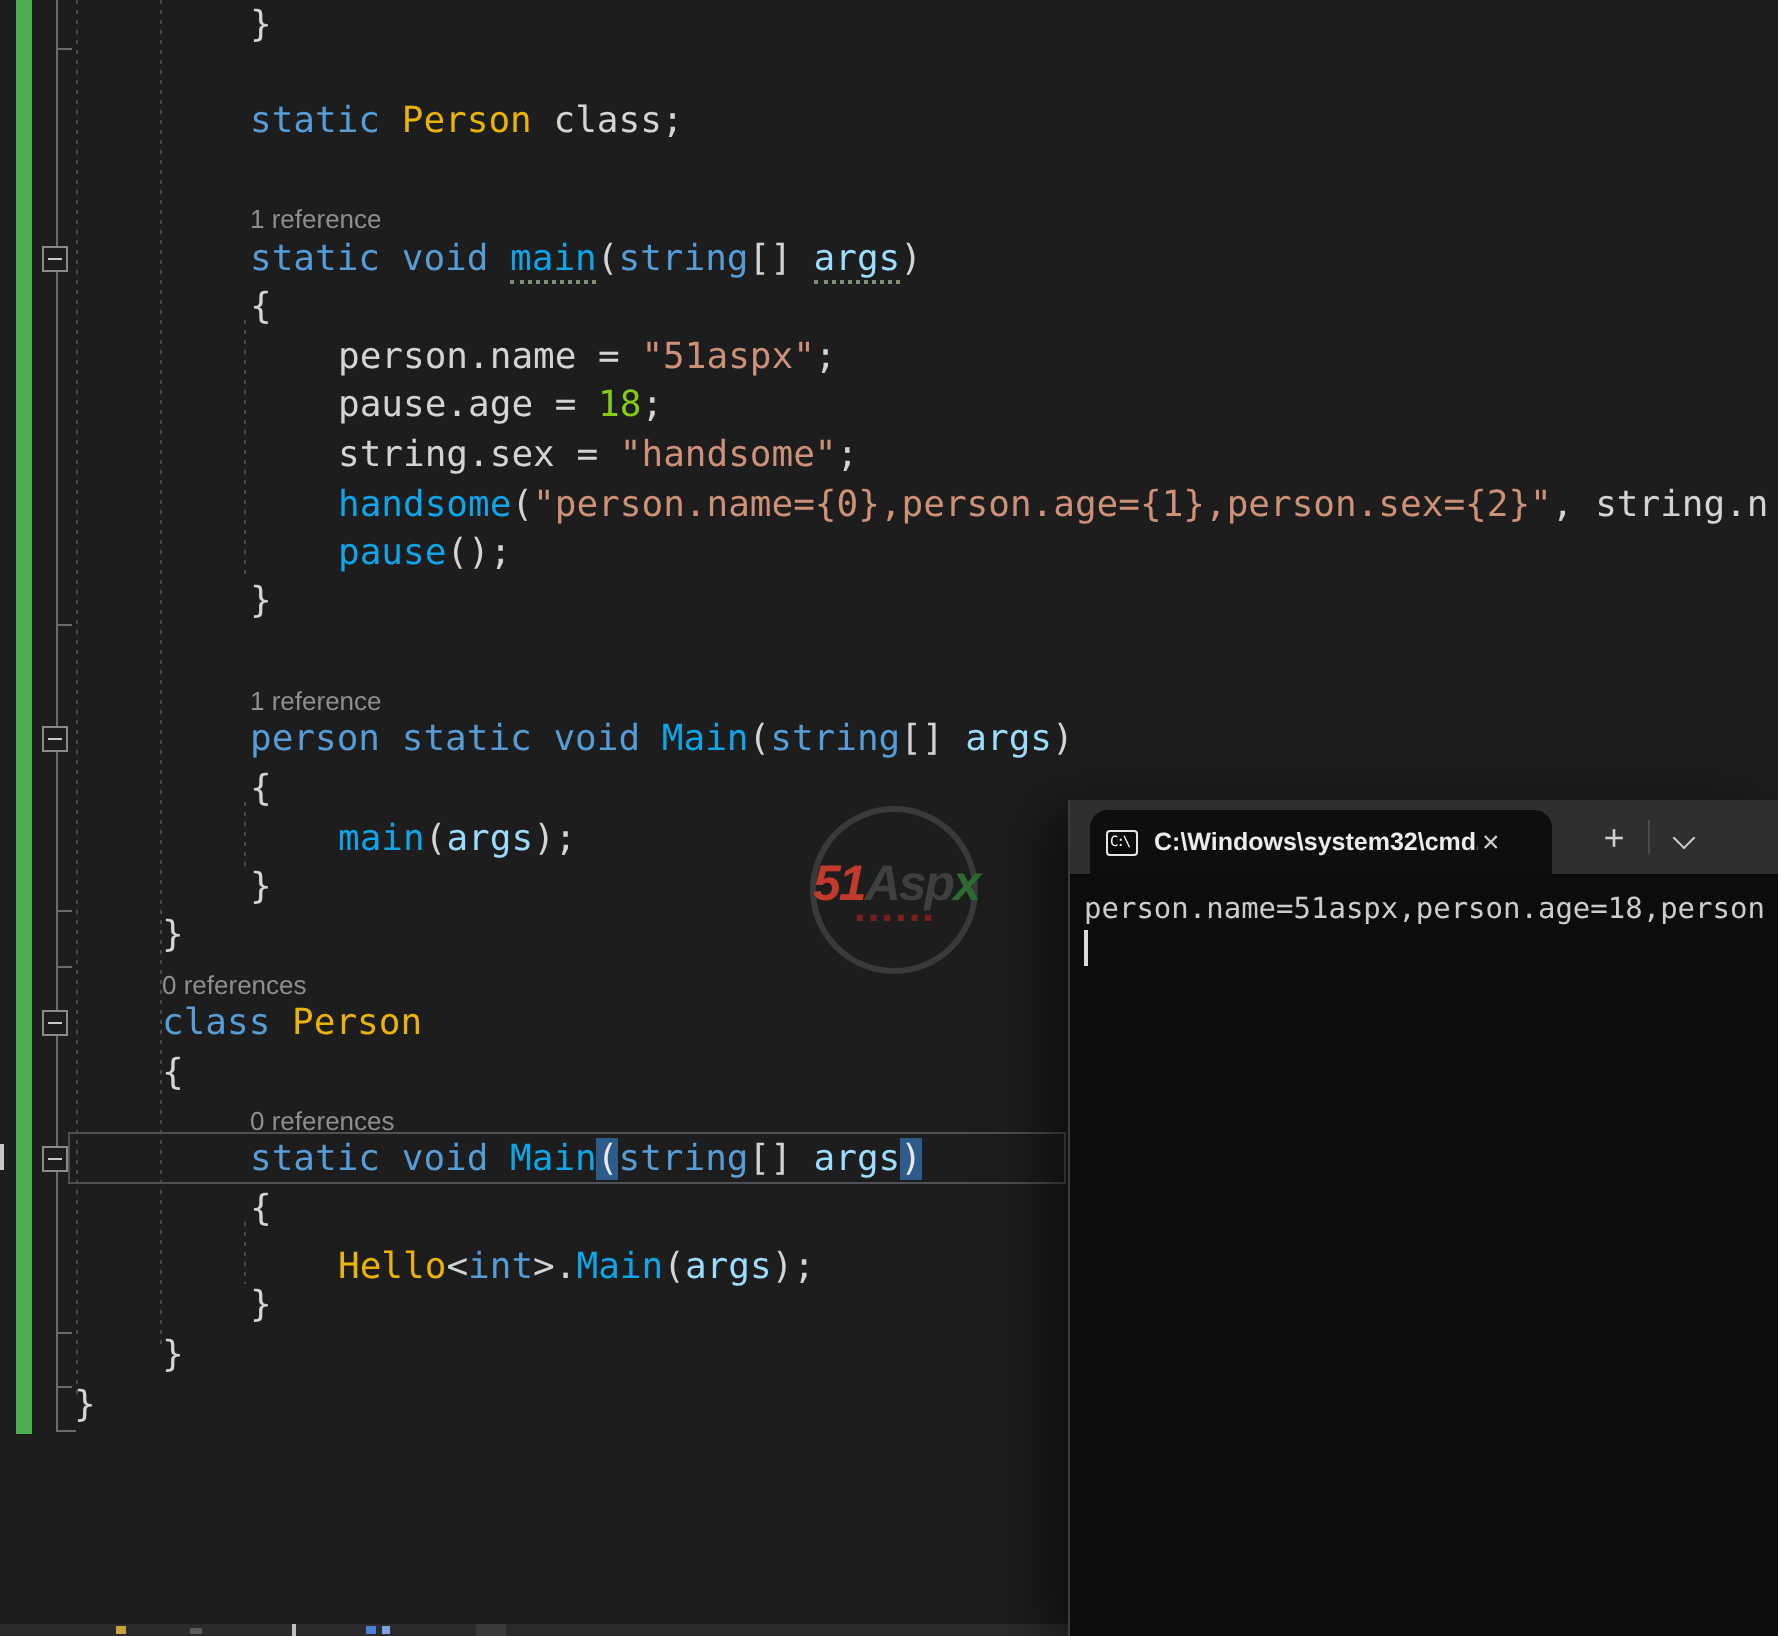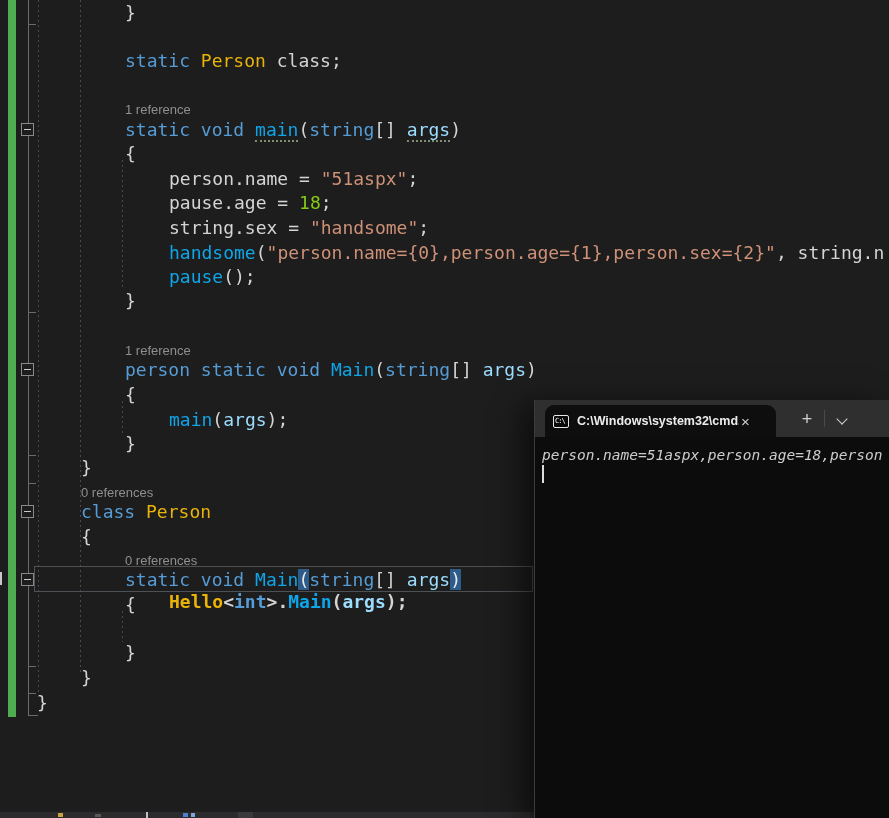--- a/index.html
+++ b/index.html
@@ -52,21 +52,21 @@
                   font-family:"Liberation Sans", sans-serif;font-size:12.5px;font-weight:bold;flex:none;}
   .term-close{flex:none;margin-left:2px;color:#cfcfcf;font-size:15px;line-height:15px;
               font-family:"Liberation Sans", sans-serif;cursor:pointer;}
   .term-plus{position:absolute;left:258px;top:6px;width:28px;height:26px;color:#d0d0d0;
              font-size:18px;line-height:26px;text-align:center;
              font-family:"Liberation Sans", sans-serif;cursor:pointer;}
   .term-divider{position:absolute;left:289px;top:10px;width:1px;height:17px;background:#4a4a4a;}
   .term-chevron{position:absolute;left:295px;top:6px;width:26px;height:26px;cursor:pointer;}
   .term-chevron::after{content:"";position:absolute;left:8px;top:9px;width:7px;height:7px;
              border-right:1.5px solid #d0d0d0;border-bottom:1.5px solid #d0d0d0;transform:rotate(45deg);}
-  .term-body{position:absolute;left:0;top:37px;width:100%;height:381px;overflow:hidden;cursor:text;font-style:italic;}
+  .term-body{position:absolute;left:0;top:37px;width:100%;height:381px;overflow:hidden;cursor:text;}
   .term-output{position:absolute;left:7px;top:9px;width:360px;overflow:hidden;white-space:pre;
                color:#cccccc;font-size:14.5px;line-height:19px;}
   .term-cursor{position:absolute;left:7px;top:28px;width:2px;height:18px;background:#dcdcdc;}
   
   .bottom-strip{position:absolute;left:0;top:812px;width:534px;height:6px;background:#2b2b2d;z-index:4;}
   .bs-frag{position:absolute;}
 </style>
 </head>
 <body>
 
@@ -109,28 +109,33 @@
       <div class="code-line" style="left: 125px; top: 382px;"><span class="tk-pl">{</span></div>
       <div class="code-line" style="left: 169px; top: 407px;"><span class="tk-fn">main</span><span class="tk-pl">(</span><span class="tk-param">args</span><span class="tk-pl">);</span></div>
       <div class="code-line" style="left: 125px; top: 431px;"><span class="tk-pl">}</span></div>
       <div class="code-line" style="left: 81px; top: 455px;"><span class="tk-pl">}</span></div>
       <div class="code-lens" style="left: 81px; top: 484px;">0 references</div>
       <div class="code-line" style="left: 81px; top: 499px;"><span class="tk-kw">class </span><span class="tk-type">Person</span></div>
       <div class="code-line" style="left: 81px; top: 524px;"><span class="tk-pl">{</span></div>
       <div class="code-lens" style="left: 125px; top: 552px;">0 references</div>
       <div class="code-line" style="left: 125px; top: 567px;"><span class="tk-kw">static </span><span class="tk-kw">void </span><span class="tk-fn">Main</span><span class="tk-pl tk-hl">(</span><span class="tk-kw">string</span><span class="tk-pl">[] </span><span class="tk-param">args</span><span class="tk-pl tk-hl">)</span></div>
       <div class="code-line" style="left: 125px; top: 592px;"><span class="tk-pl">{</span></div>
-      <div class="code-line" style="left: 169px; top: 589px; font-weight: bold;"><span class="tk-type">Hello</span><span class="tk-pl">&lt;</span><span class="tk-kw">int</span><span class="tk-pl">&gt;.</span><span class="tk-fn">Main</span><span class="tk-pl">(</span><span class="tk-param">args</span><span class="tk-pl">);</span></div>
+      <div class="code-line" style="left: 169px; top: 621px;"><span class="tk-type">Hello</span><span class="tk-pl">&lt;</span><span class="tk-kw">int</span><span class="tk-pl">&gt;.</span><span class="tk-fn">Main</span><span class="tk-pl">(</span><span class="tk-param">args</span><span class="tk-pl">);</span></div>
       <div class="code-line" style="left: 125px; top: 640px;"><span class="tk-pl">}</span></div>
       <div class="code-line" style="left: 81px; top: 665px;"><span class="tk-pl">}</span></div>
       <div class="code-line" style="left: 37px; top: 690px;"><span class="tk-pl">}</span></div>
     </div>
 
   <div class="cur-line"></div>
 
+  <div class="watermark">
+    <div class="wm-circle"></div>
+    <div class="wm-text"><span class="wm-51">51</span><span class="wm-aspx"><span>Asp</span><b>x</b></span></div>
+    <div class="wm-tagline">▪▪▪▪▪▪</div>
+  </div>
 
   <div class="bottom-strip">
     <div class="bs-frag" style="left:58px;top:1px;width:5px;height:4px;background:#c9a23a;"></div>
     <div class="bs-frag" style="left:95px;top:2px;width:6px;height:3px;background:#5a5a5a;"></div>
     <div class="bs-frag" style="left:146px;top:0;width:2px;height:6px;background:#c0c0c0;"></div>
     <div class="bs-frag" style="left:183px;top:1px;width:5px;height:4px;background:#4a7fd4;"></div>
     <div class="bs-frag" style="left:191px;top:1px;width:4px;height:4px;background:#7aa5e0;"></div>
     <div class="bs-frag" style="left:238px;top:0;width:15px;height:6px;background:#3a3a3c;"></div>
   </div>
 

